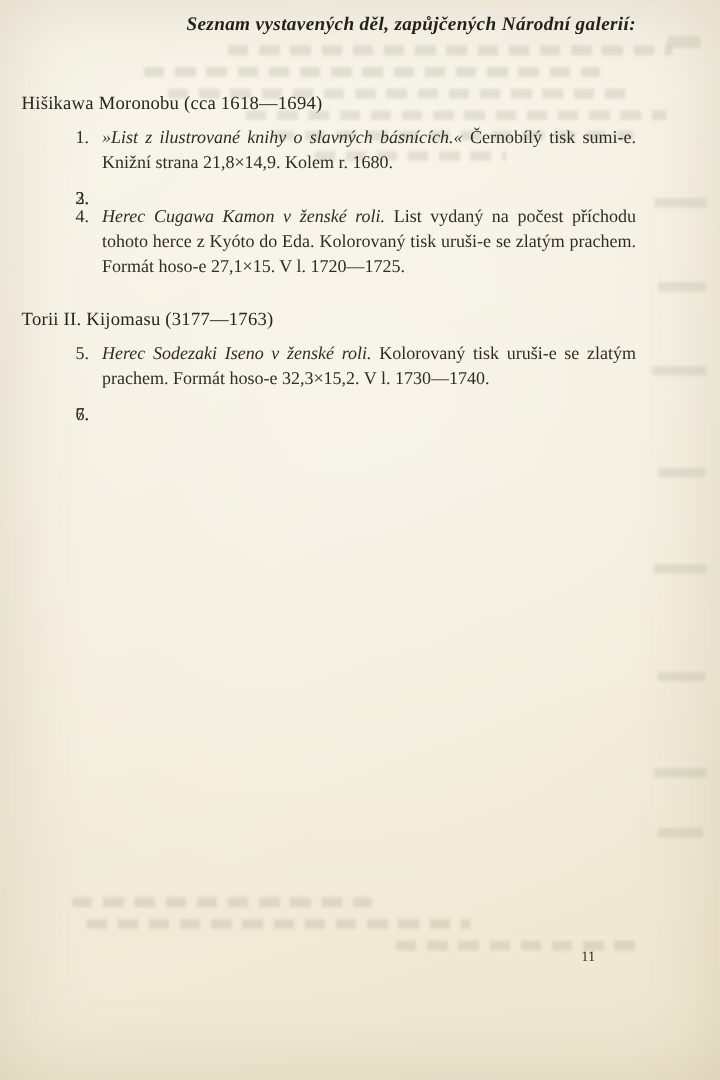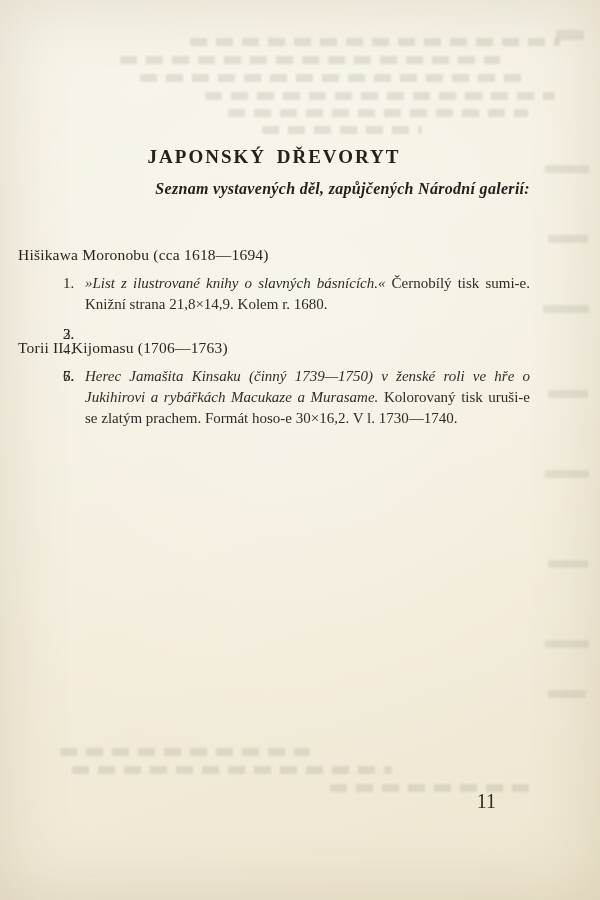--- a/index.html
+++ b/index.html
@@ -87,21 +87,21 @@
     font-size: 15px;
     line-height: 21px;
     text-align: justify;
   }
   .itext i { font-style: italic; }
 
   .pagenum {
     position: absolute;
     right: 104px;
     top: 790px;
-    font-size: 20px;
+    font-size: 12px;
     color: #2f2c27;
   }
 </style>
 </head>
 <body>
 
 <div class="page">
 
   <div>
     <div class="bt" style="top:38px;left:190px;width:370px;"></div>
@@ -119,21 +119,20 @@
     <div class="bt short" style="top:560px;left:548px;width:40px;"></div>
     <div class="bt short" style="top:640px;left:545px;width:44px;"></div>
     <div class="bt short" style="top:690px;left:548px;width:38px;"></div>
     <div class="bt" style="top:748px;left:60px;width:250px;"></div>
     <div class="bt" style="top:766px;left:72px;width:320px;"></div>
     <div class="bt" style="top:784px;left:330px;width:200px;"></div>
   </div>
 
   <div class="content">
 
-    <h1 class="title">JAPONSKÝ DŘEVORYT</h1>
     <h2 class="subtitle">Seznam vystavených děl, zapůjčených Národní galerií:</h2>
 
     <div class="section">
       <h3 class="sec-head">Hišikawa Moronobu (cca 1618—1694)</h3>
 
       <div class="item">
         <span class="num">1.</span>
         <div class="itext"><i>»List z ilustrované knihy o slavných básnících.«</i> <span>Černobílý tisk sumi-e. Knižní strana 21,8×14,9. Kolem r. 1680.</span></div>
       </div>
 
@@ -143,37 +142,38 @@
 
       <div class="item">
         <span class="num">3.</span>
       </div>
     </div>
 
     <div class="section">
 
       <div class="item">
         <span class="num">4.</span>
+        <div class="itext"><i>Herec Cugawa Kamon v ženské roli.</i> <span>List vydaný na počest příchodu tohoto herce z Kyóto do Eda. Kolorovaný tisk uruši-e se zlatým prachem. Formát hoso-e 27,1×15. V l. 1720—1725.</span></div>
       </div>
     </div>
 
     <div class="section">
-      <h3 class="sec-head">Torii II. Kijomasu (1706—1763)</h3>
+      <h3 class="sec-head">Torii II. Kijomasu (3177—1763)</h3>
 
       <div class="item">
         <span class="num">5.</span>
+        <div class="itext"><i>Herec Sodezaki Iseno v ženské roli.</i> <span>Kolorovaný tisk uruši-e se zlatým prachem. Formát hoso-e 32,3×15,2. V l. 1730—1740.</span></div>
       </div>
 
       <div class="item">
         <span class="num">6.</span>
       </div>
 
       <div class="item">
         <span class="num">7.</span>
-        <div class="itext"><i>Herec Jamašita Kinsaku (činný 1739—1750) v ženské roli ve hře o Jukihirovi a rybářkách Macukaze a Murasame.</i> <span>Kolorovaný tisk uruši-e se zlatým prachem. Formát hoso-e 30×16,2. V l. 1730—1740.</span></div>
       </div>
     </div>
 
   </div>
 
   <div class="pagenum">11</div>
 
 </div>
 
 </body></html>

